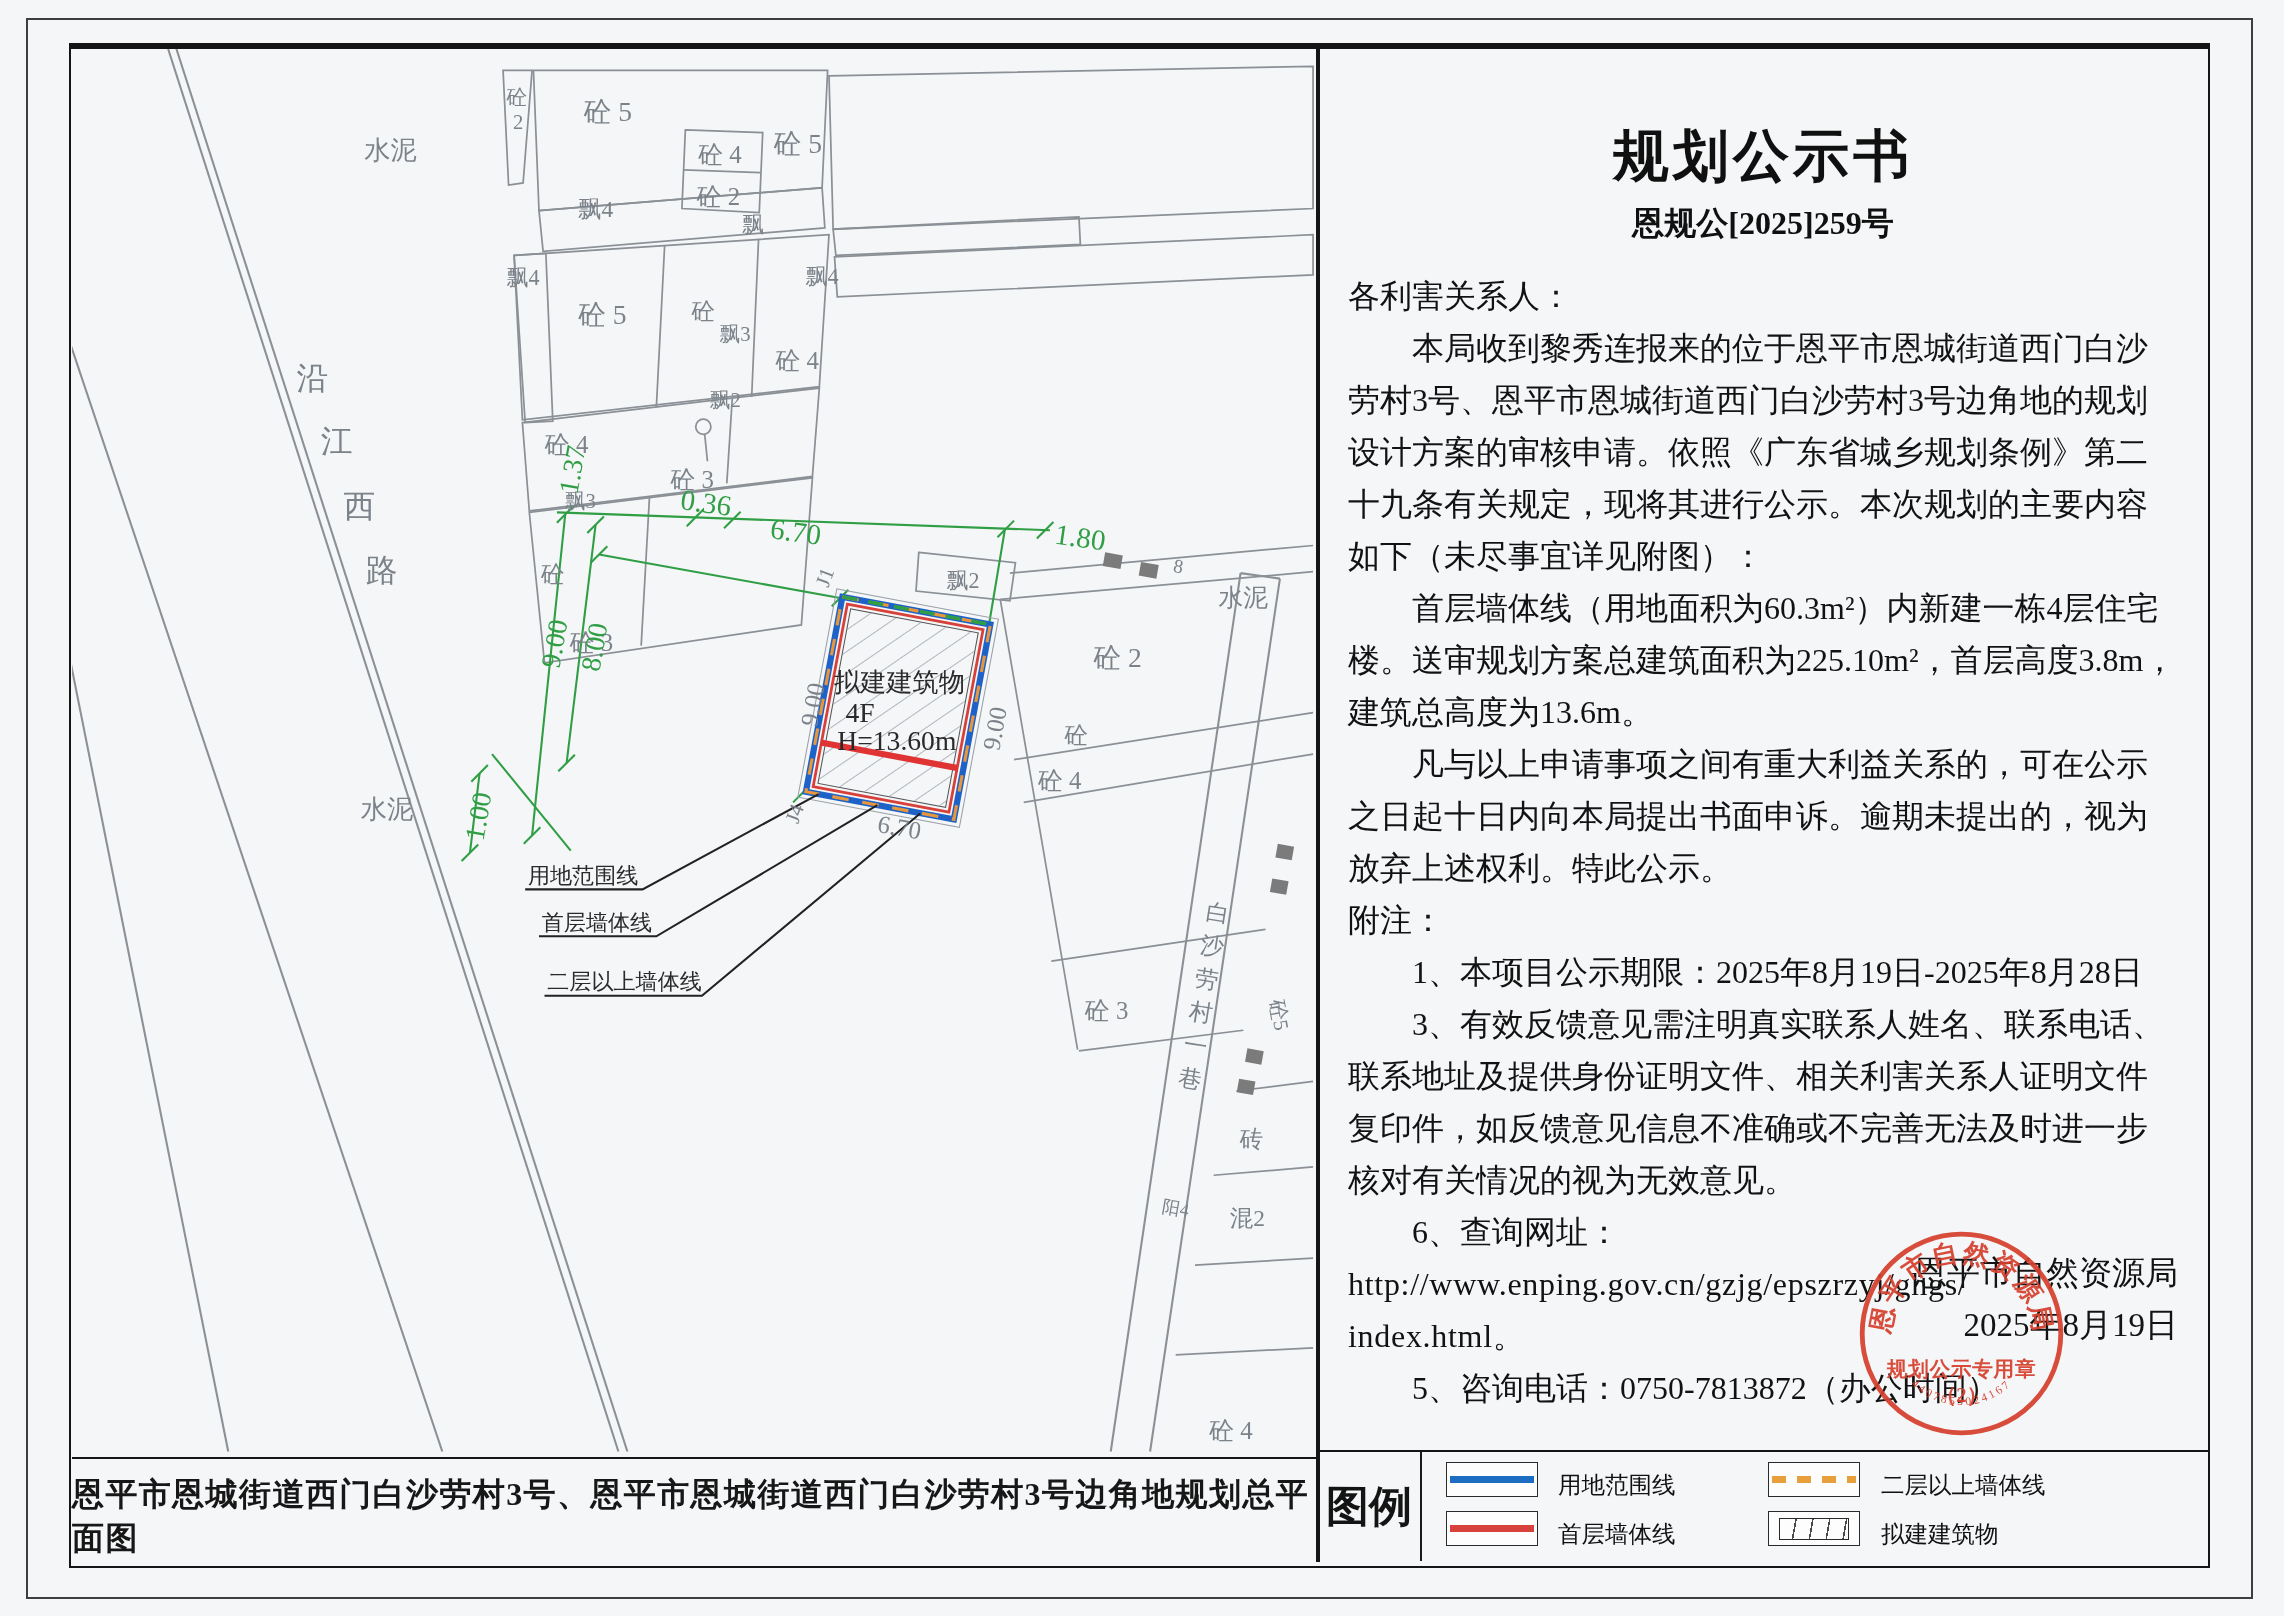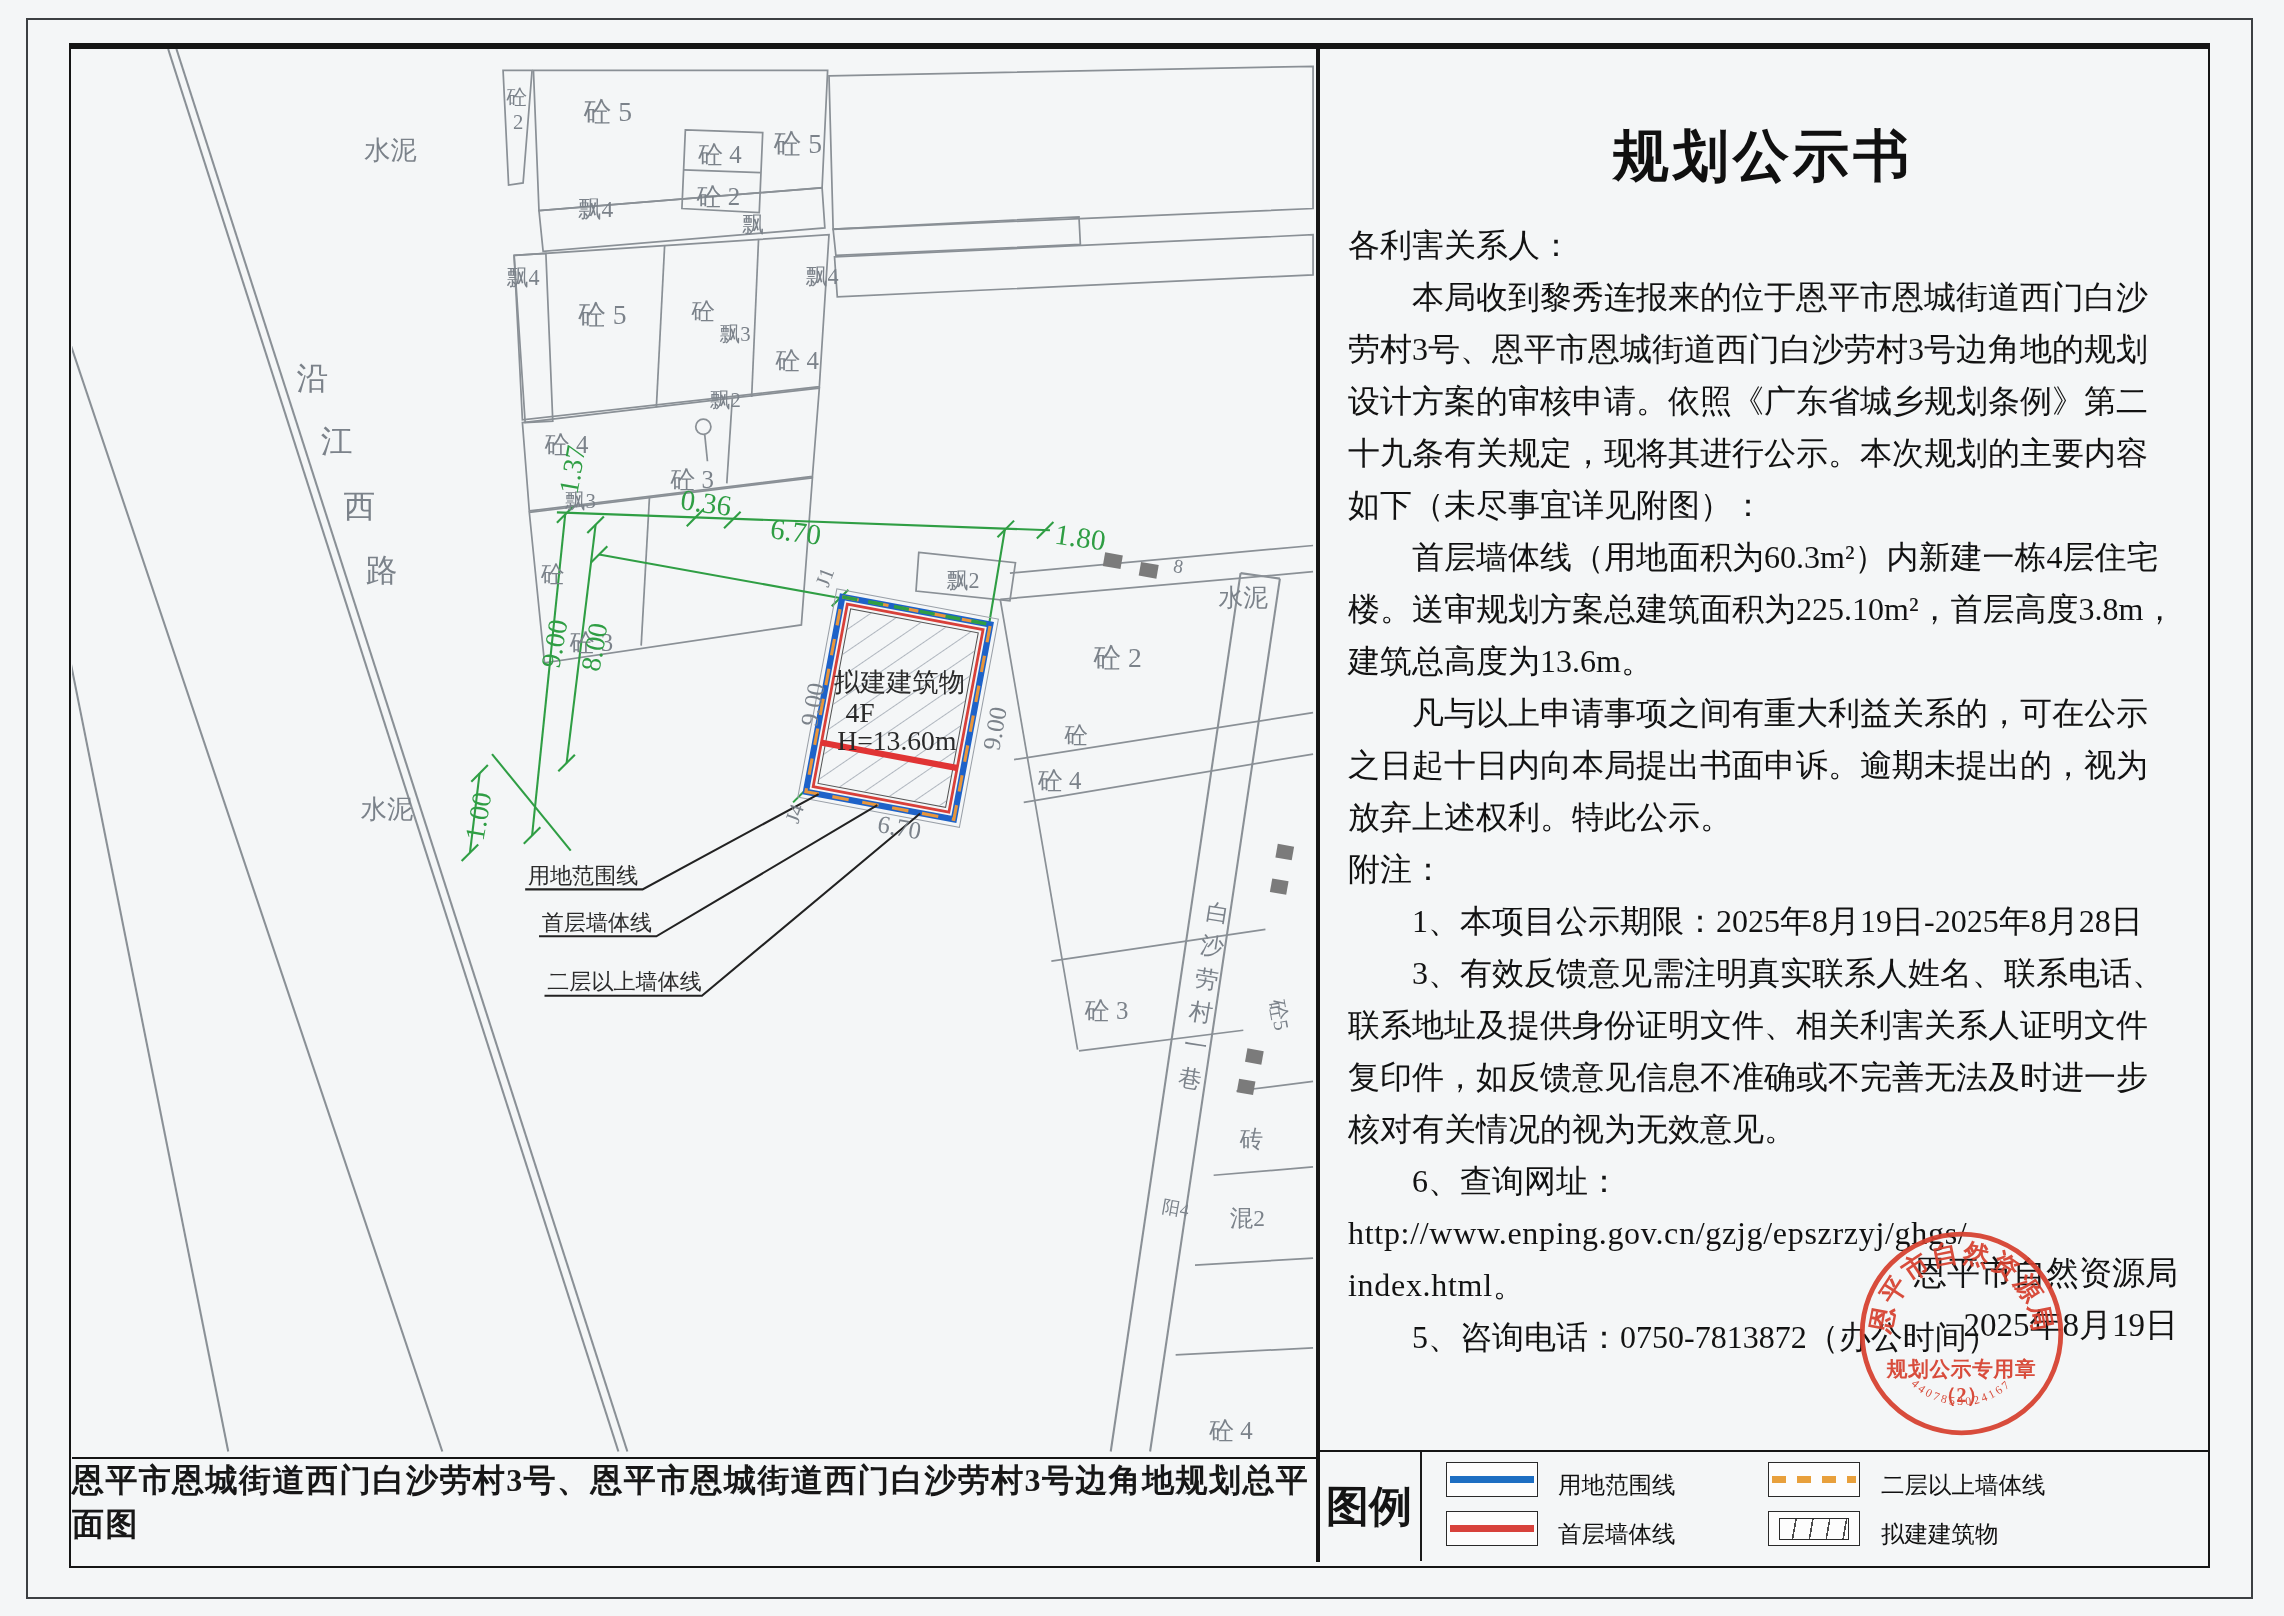--- a/index.html
+++ b/index.html
@@ -4,21 +4,21 @@
 <style>
   html,body{margin:0;padding:0;background:#e9ebec;}
   #sheet{position:relative;width:2284px;height:1616px;background:#f4f6f7;overflow:hidden;
          font-family:"Liberation Serif", serif;color:#141414;}
   .abs{position:absolute;}
   #outer-border{left:26px;top:18px;width:2223px;height:1577px;border:2.1px solid #3c3f42;}
   #main-box{left:69px;top:43px;width:2137px;height:1517px;border:2.8px solid #151515;border-top-width:6.2px;}
   #panel-divider{left:1316px;top:43px;width:3.5px;height:1519px;background:#151515;}
   
   #caption-strip{left:72px;top:1457px;width:1244px;height:102px;border-top:2.8px solid #151515;
-                 display:flex;align-items:flex-start;justify-content:center;}
+                 display:flex;align-items:flex-end;justify-content:center;}
   #caption-strip .cap{font-size:32px;font-weight:700;letter-spacing:1.4px;color:#171717;}
   
   #notice{left:1318px;top:49px;width:890px;height:1401px;}
   #notice-inner{padding:0 30px 0 30px;}
   .title{margin-top:70px;text-align:center;font-size:56px;font-weight:800;letter-spacing:4.1px;color:#101010;}
   .docno{margin-top:7px;text-align:center;font-size:32px;font-weight:600;color:#101010;}
   .body-text{margin-top:23.5px;font-size:32px;line-height:52px;color:#121212;}
   .body-text p{margin:0;}
   .pi{text-indent:2em;}
   .pn{text-indent:0;}
@@ -213,20 +213,21 @@
       </g>
   </svg>
 
   <div class="abs" id="caption-strip">
     <div class="cap">恩平市恩城街道西门白沙劳村3号、恩平市恩城街道西门白沙劳村3号边角地规划总平面图</div>
   </div>
 
   <div class="abs" id="notice">
     <div id="notice-inner">
       <div class="title">规划公示书</div>
+      <div class="docno">恩规公[2025]259号</div>
       <div class="body-text">
         <p class="pn">各利害关系人：</p>
         <p class="pi">本局收到黎秀连报来的位于恩平市恩城街道西门白沙劳村3号、恩平市恩城街道西门白沙劳村3号边角地的规划设计方案的审核申请。依照《广东省城乡规划条例》第二十九条有关规定，现将其进行公示。本次规划的主要内容如下（未尽事宜详见附图）：</p>
         <p class="pi">首层墙体线（用地面积为60.3m²）内新建一栋4层住宅楼。送审规划方案总建筑面积为225.10m²，首层高度3.8m，建筑总高度为13.6m。</p>
         <p class="pi">凡与以上申请事项之间有重大利益关系的，可在公示之日起十日内向本局提出书面申诉。逾期未提出的，视为放弃上述权利。特此公示。</p>
         <p class="pn">附注：</p>
         <p class="pi">1、本项目公示期限：2025年8月19日-2025年8月28日</p>
         <p class="pi">3、有效反馈意见需注明真实联系人姓名、联系电话、联系地址及提供身份证明文件、相关利害关系人证明文件复印件，如反馈意见信息不准确或不完善无法及时进一步核对有关情况的视为无效意见。</p>
         <p class="pi">6、查询网址：</p>
         <p class="pn urlline">http://www.enping.gov.cn/gzjg/epszrzyj/ghgs/</p>

